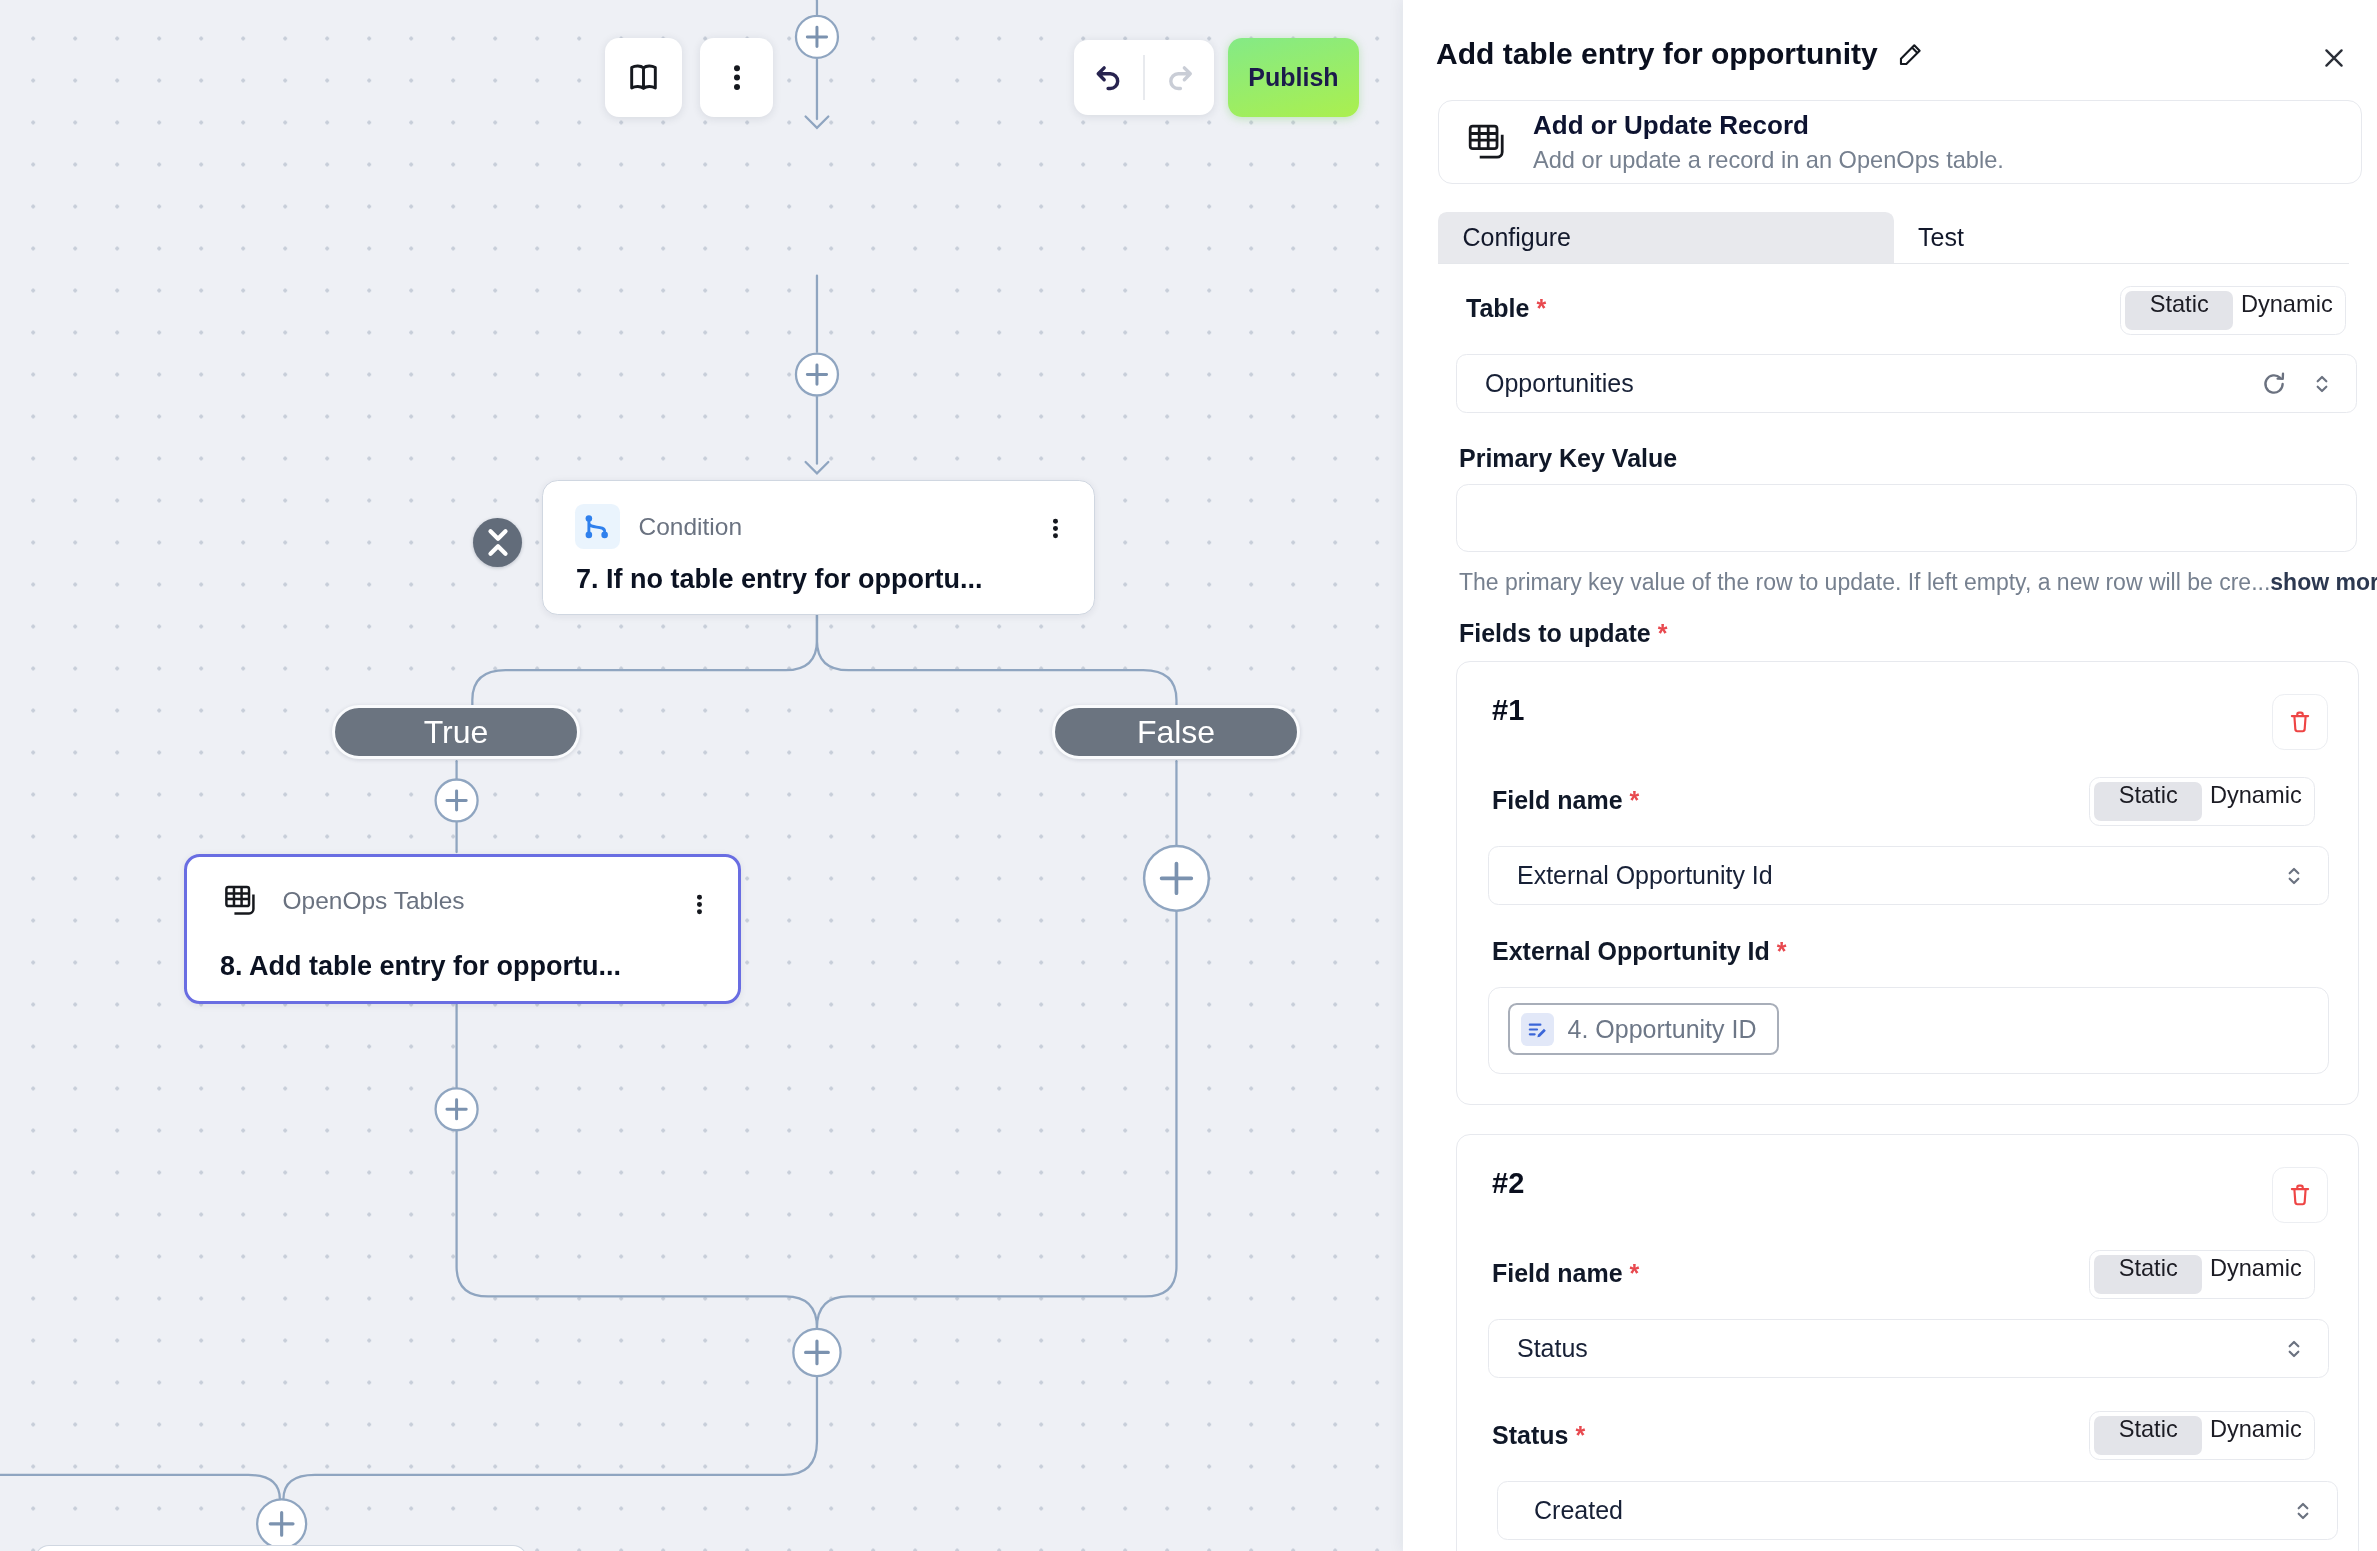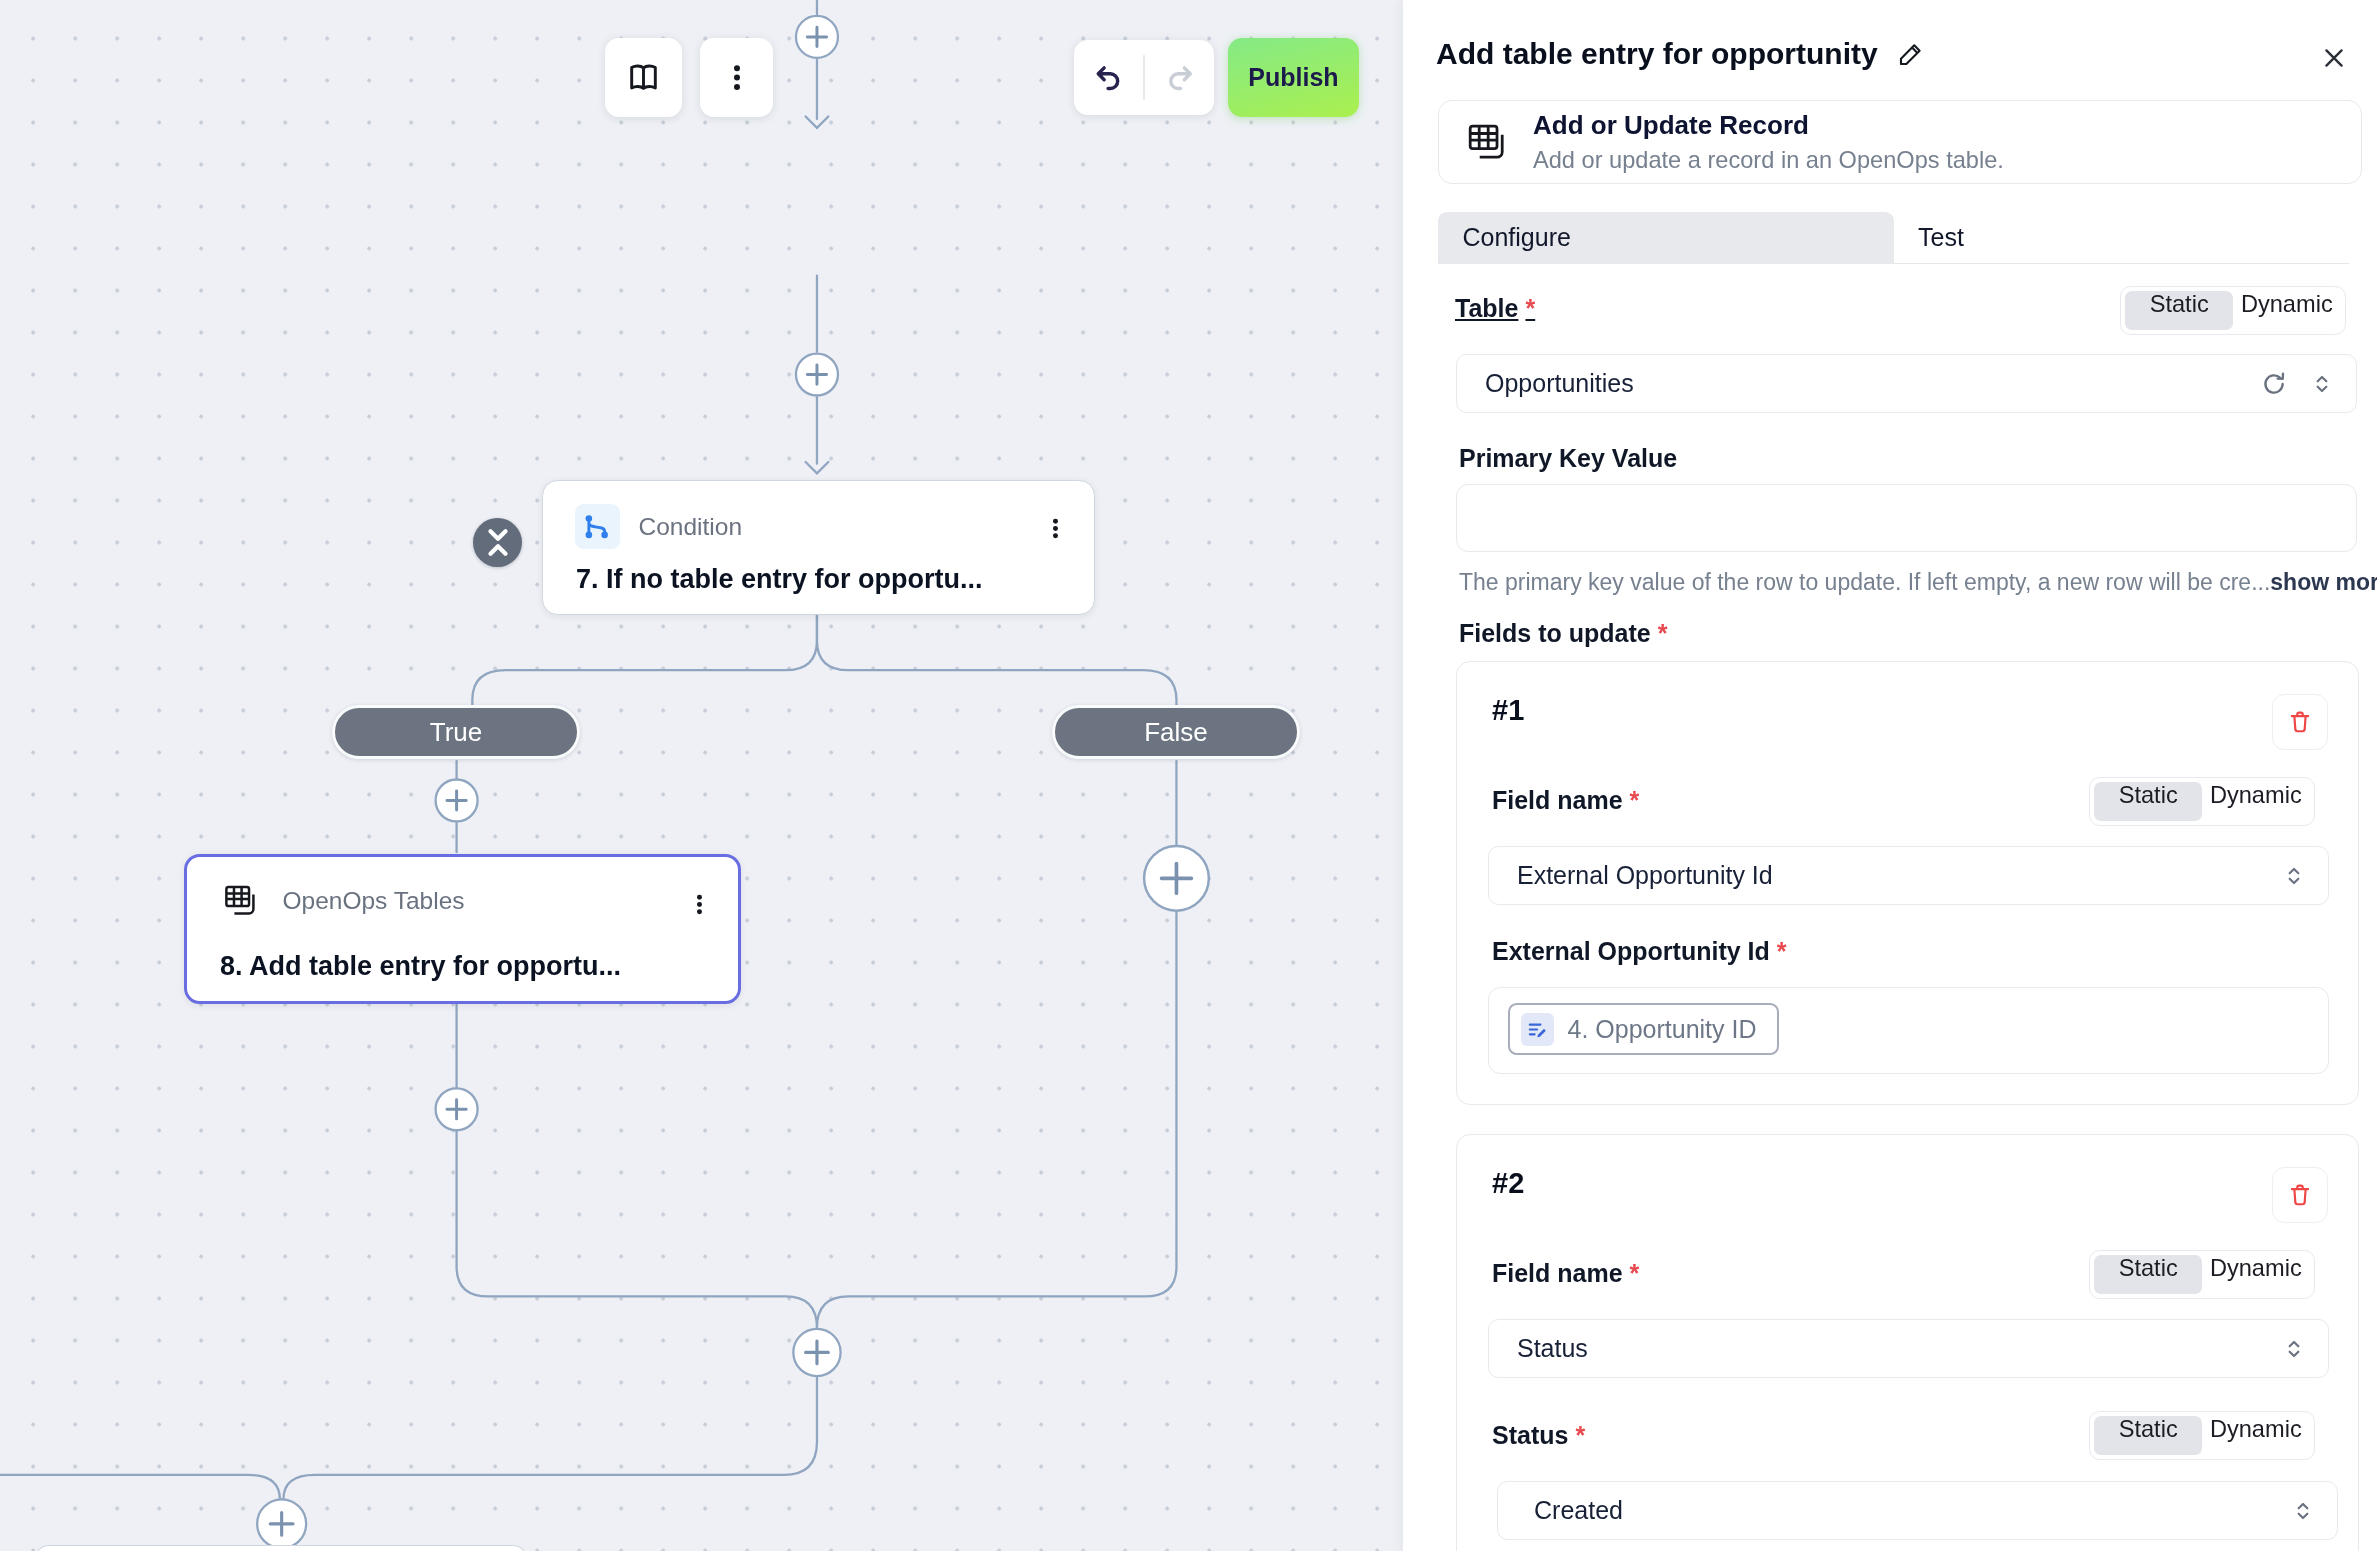--- a/index.html
+++ b/index.html
@@ -46,21 +46,21 @@
   .icon-box.blue{background:#e4ebfa;}
   .icon-box.lightblue{background:#eaf4fd;}
   .node-label{font-size:24.5px;color:#6a7280;white-space:nowrap;}
   .node-title{position:absolute;left:33px;bottom:19px;font-size:27px;font-weight:600;color:#0b1222;white-space:nowrap;}
   .kebab{position:absolute;right:26px;top:28px;width:26px;height:38px;display:flex;align-items:center;justify-content:center;cursor:pointer;}
   .node.selected .icon-row{top:21px}
   
   .branch-pill{
     position:absolute;width:248px;height:54px;border-radius:30px;background:#6b7480;
     border:3.5px solid #fafbfd;box-sizing:border-box;display:flex;align-items:center;justify-content:center;
-    color:#fff;font-size:26px;box-shadow:0 0.9px 4.4px rgba(25,35,60,.15);
+    color:#fff;font-size:32px;box-shadow:0 0.9px 4.4px rgba(25,35,60,.15);
   }
   .collapse-badge{
     position:absolute;left:473px;top:518px;width:49px;height:49px;border-radius:50%;
     background:#626c7a;display:flex;align-items:center;justify-content:center;cursor:pointer;
     box-shadow:0 0.9px 3.5px rgba(25,35,60,.25);
   }
   .partial-node{
     position:absolute;left:35px;top:1545px;width:490px;height:21px;background:#fff;
     border:1.7px solid #d0d7e1;border-bottom:none;border-radius:14px 14px 0 0;
   }
@@ -293,21 +293,21 @@
 
   <div class="tabs">
     <div class="tab active">
         <span>Configure</span>
       </div>
     <div class="tab">
         <span>Test</span>
       </div>
   </div>
 
-  <div class="flabel" style="left:52px;top:294px;text-decoration:underline;">
+  <div class="flabel" style="left:63px;top:294px;">
     <span>Table</span><span class="star">*</span>
   </div>
   <div class="toggle" style="left:717px;top:286px;">
     <div class="seg active">
         <span>Static</span>
       </div>
     <div class="seg">
         <span>Dynamic</span>
       </div>
   </div>

